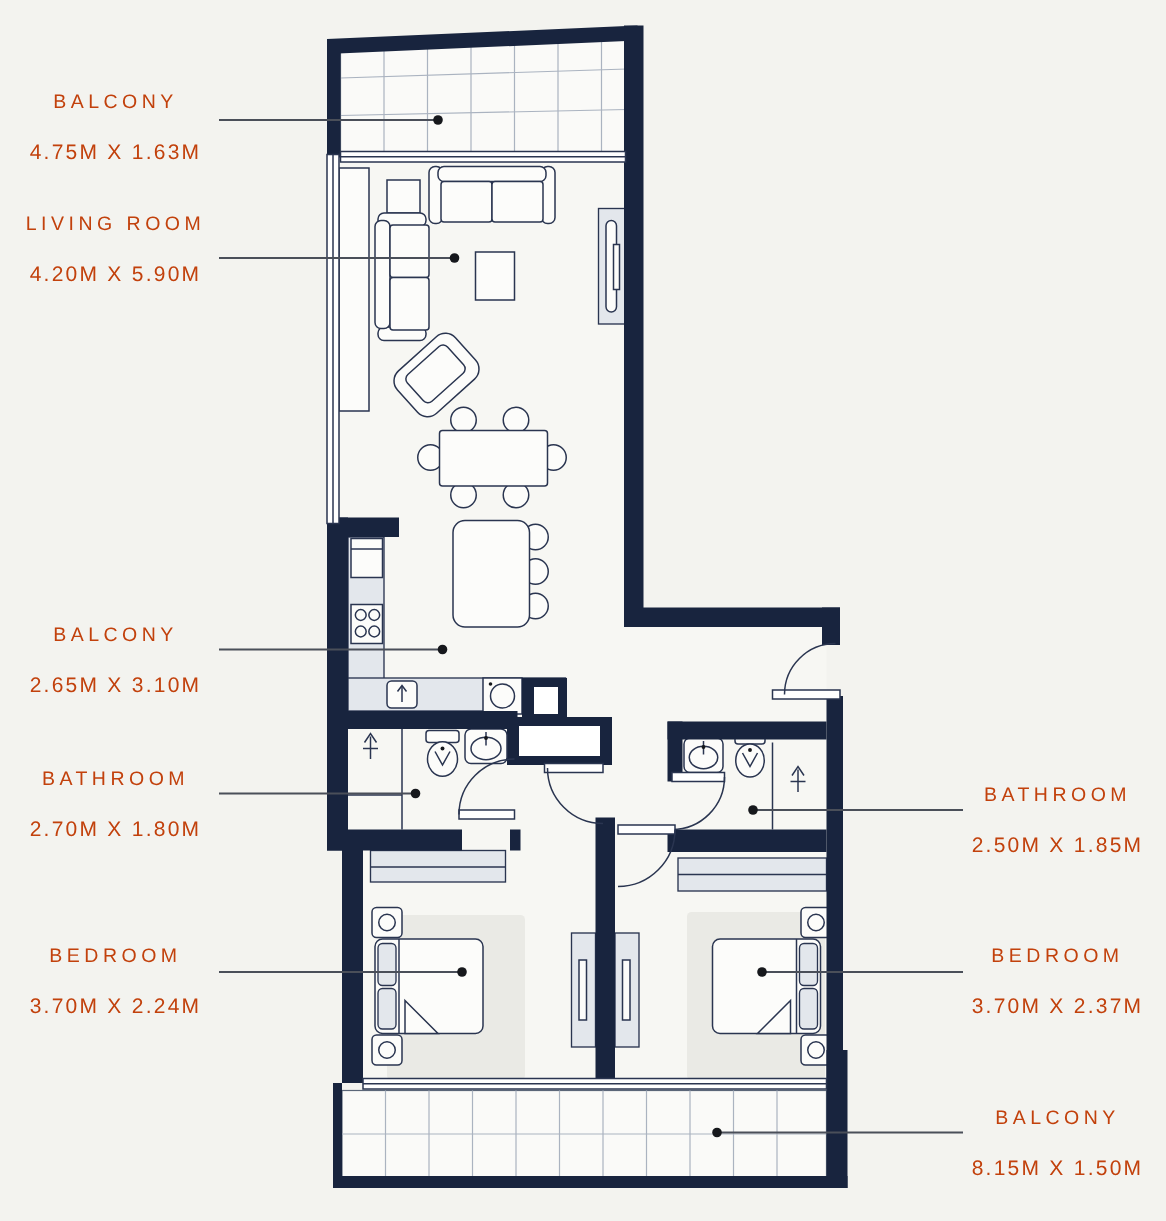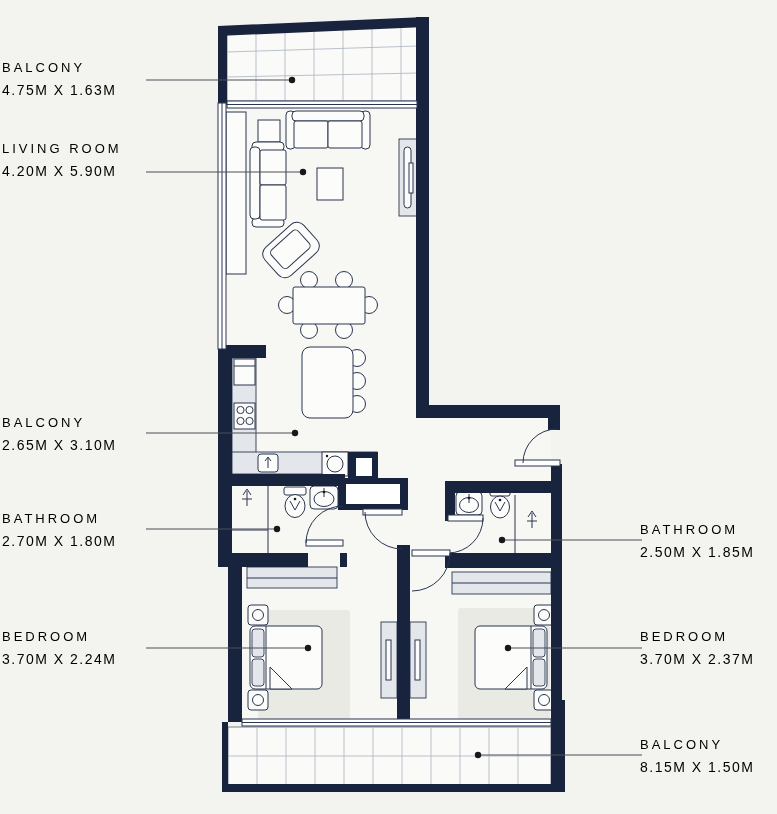--- a/index.html
+++ b/index.html
@@ -3,23 +3,23 @@
 <meta charset="utf-8">
 <style>
   html,body{margin:0;padding:0;}
   body{
     width:777px;height:814px;position:relative;
     background:#f3f3ef;
     font-family:"Liberation Sans", sans-serif;
     overflow:hidden;
   }
   #plan-svg{position:absolute;left:0;top:0;}
-  .room-label{position:absolute;text-align:left;color:#000000;z-index:5;}
+  .room-label{position:absolute;text-align:center;color:#c2410c;z-index:5;}
   .room-label .room-name{display:block;font-size:13px;line-height:14px;letter-spacing:3px;font-weight:400;}
-  .room-label .room-dims{display:block;margin-top:8px;font-size:14px;line-height:14px;letter-spacing:1.5px;white-space:nowrap;}
+  .room-label .room-dims{display:block;margin-top:19px;font-size:14px;line-height:14px;letter-spacing:1.5px;white-space:nowrap;}
   .label-left{left:2px;width:150px;}
   .label-right{left:640px;width:130px;}
 
   
   .wall{fill:#18243e;stroke:none;}
   .thin{fill:none;stroke:#2a3550;stroke-width:1;}
   .furn{fill:#fcfcfa;stroke:#2a3550;stroke-width:1;}
   .lite{fill:#e3e7ec;stroke:#2a3550;stroke-width:0.9;}
   .rug{fill:#eaeae5;stroke:none;}
   .floor{fill:#f7f7f3;stroke:none;}

